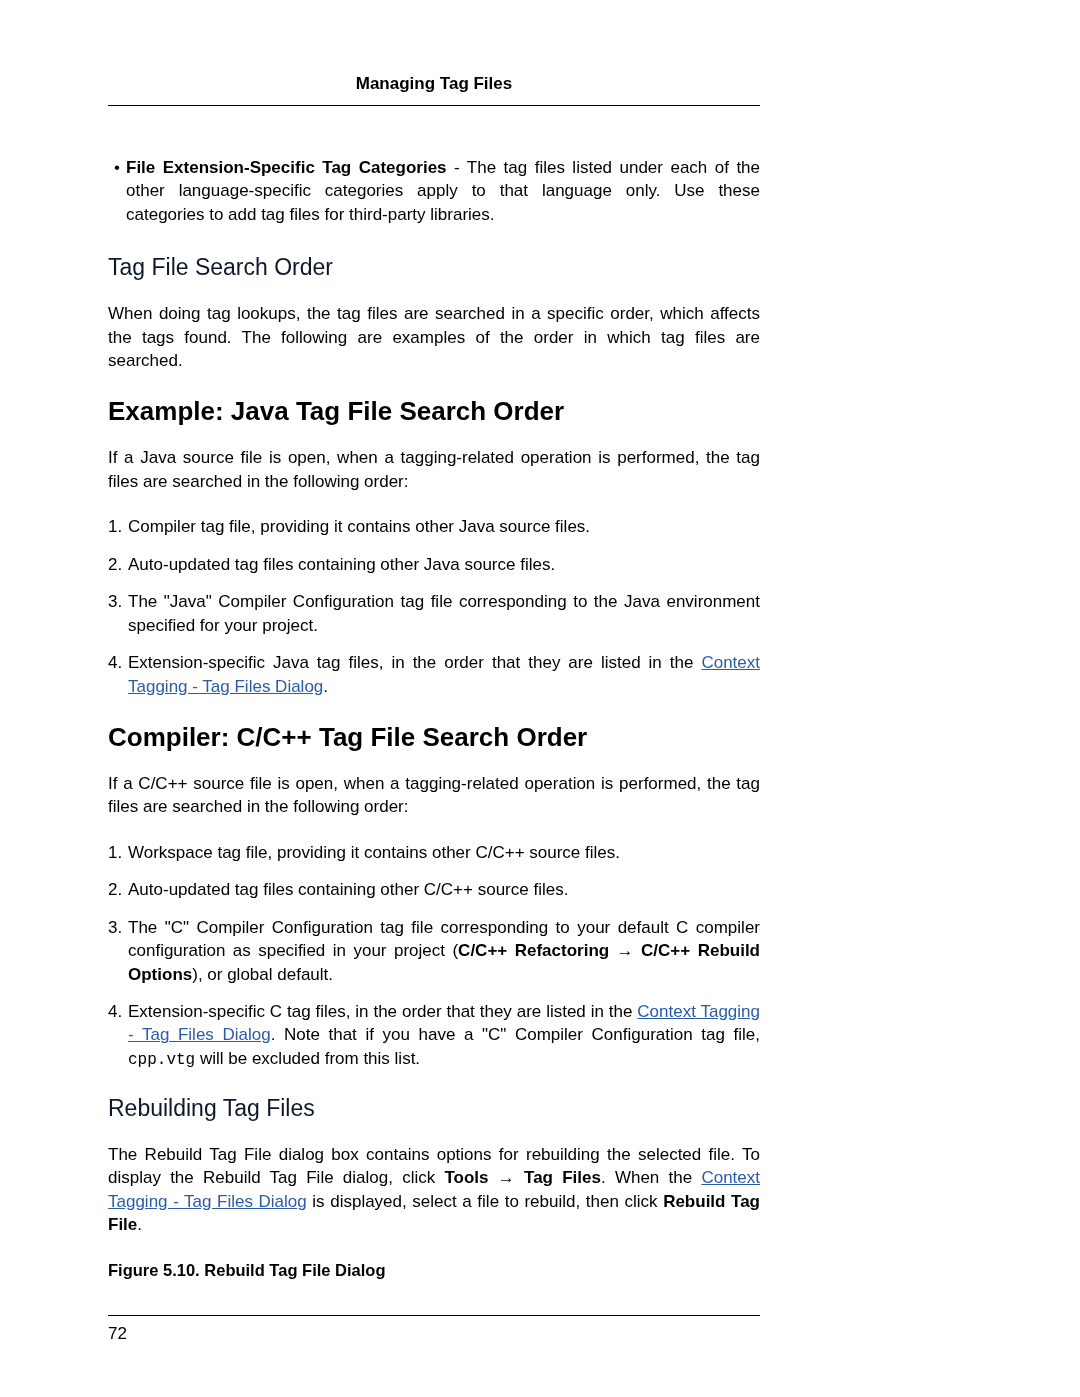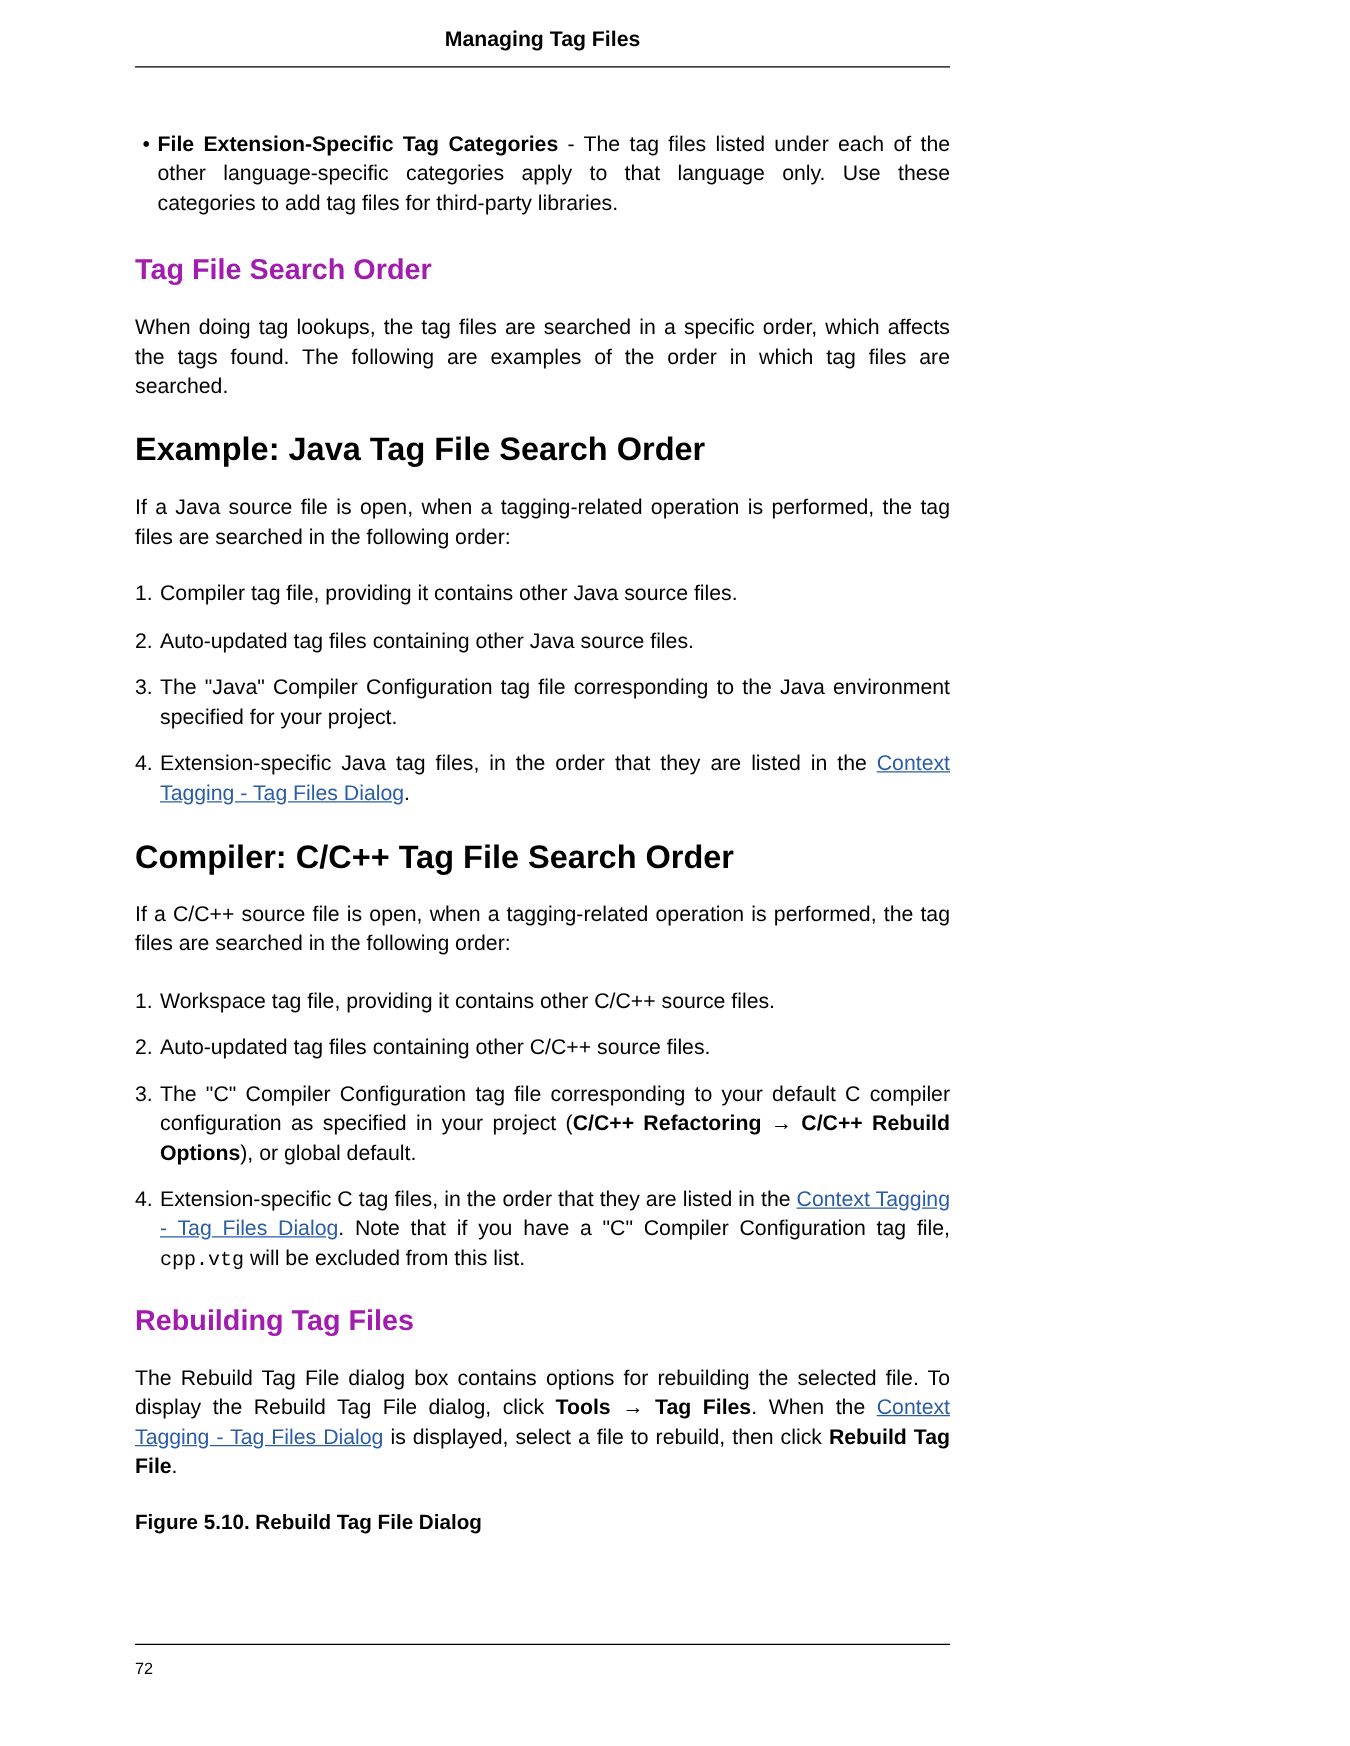--- a/index.html
+++ b/index.html
@@ -8,21 +8,21 @@
     background: #fff;
     font-family: Arial, Helvetica, sans-serif;
     font-size: 17px;
     color: #000;
     line-height: 1.38;
   }
   .page {
     width: 868px;
     min-height: 1397px;
     box-sizing: border-box;
-    padding: 20px 108px 20px 108px;
+    padding: 72px 108px 20px 108px;
     position: relative;
   }
   .header-zone {
     position: relative;
     height: 26px;
     margin-bottom: 58px;
   }
   .header-title {
     text-align: center;
     font-weight: bold;
@@ -44,23 +44,23 @@
     flex: 0 0 18px;
     text-align: center;
     font-size: 17px;
   }
   .bullet-body {
     flex: 1;
     text-align: justify;
   }
   .bold { font-weight: bold; }
   h2.section-h {
-    color: #a21caf;
+    color: #0f172a;
     font-size: 23px;
-    font-weight: bold;
+    font-weight: normal;
     margin: 14px 0 18px 0;
   }
   p.para {
     margin: 0 0 22px 0;
     text-align: justify;
   }
   h3.subsection-h {
     font-size: 26px;
     font-weight: bold;
     margin: 6px 0 16px 0;
@@ -100,21 +100,21 @@
     position: absolute;
     left: 108px;
     right: 108px;
     bottom: 52px;
   }
   .footer-rule {
     border-top: 1px solid #000;
     padding-top: 6px;
   }
   .page-number {
-    font-size: 13px;
+    font-size: 17px;
   }
 </style>
 </head>
 <body>
 
 <div class="page">
 
   <div class="header-zone">
     <div class="header-title">Managing Tag Files</div>
     <div class="header-rule"></div>

